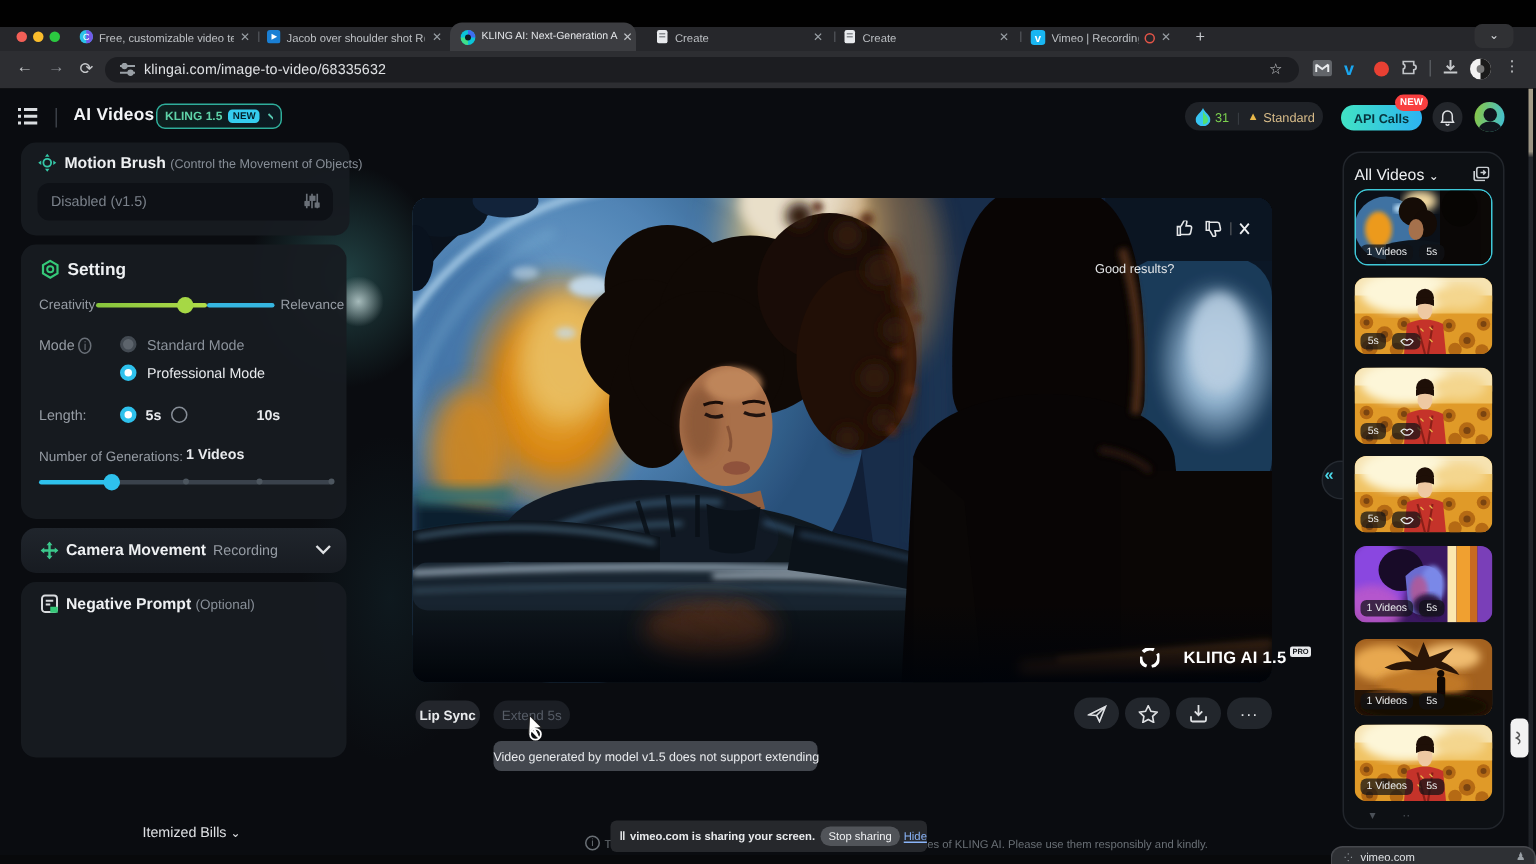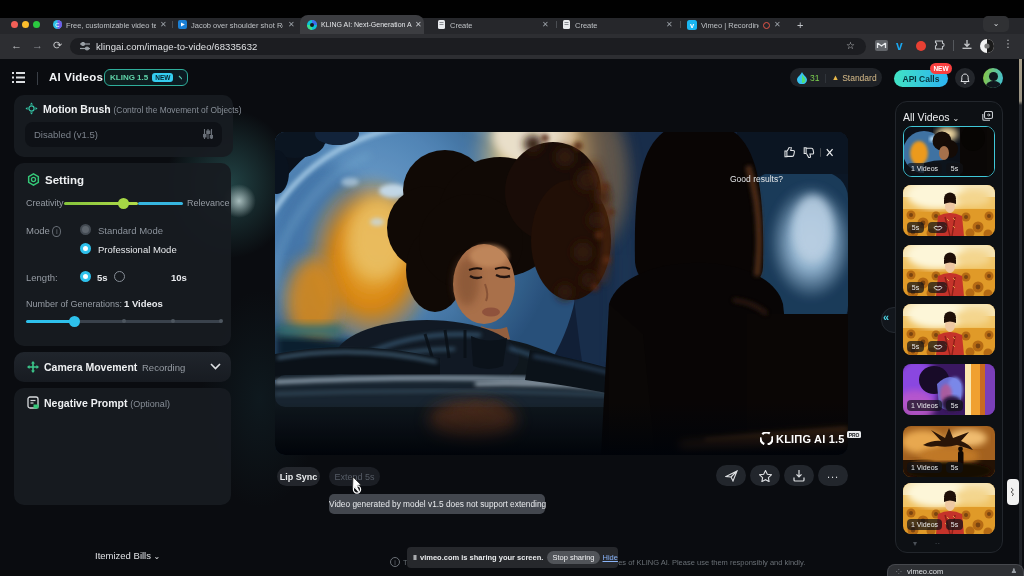--- a/index.html
+++ b/index.html
@@ -439,21 +439,21 @@
     <path d="M1 4.5 h2 v6 h-2 Z M3.5 10 h5 q1.5 0 1.7 -1.5 l.6 -3 q.2 -1.5 -1.3 -1.5 h-2.5 l.5 -2.5 q.2 -1.3 -1 -1.3 l-.8 0 -2.2 4" fill="none" stroke="#e4e6e8" stroke-width="1.1" transform="translate(0,-0.5)"></path>
     <path d="M21 6.5 h2 v-6 h-2 Z M23.5 1 h5 q1.5 0 1.7 1.5 l.6 3 q.2 1.5 -1.3 1.5 h-2.5 l.5 2.5 q.2 1.3 -1 1.3 l-.8 0 -2.2 -4" fill="none" stroke="#e4e6e8" stroke-width="1.1" transform="translate(0,0)"></path>
     <line x1="38" y1="1" x2="38" y2="10" stroke="#4a4e54" stroke-width="1"></line>
     <path d="M44.5 2 L50.5 9 M50.5 2 L44.5 9" stroke="#eceef0" stroke-width="1.3"></path>
   </svg>
 
   <div class="abs" style="left:760px;top:373px;display:flex;align-items:center;">
     <svg width="13" height="13" viewBox="0 0 13 13">
           <circle cx="6.5" cy="6.5" r="6" fill="none" stroke="#fff" stroke-width="2.2" stroke-dasharray="8 3.5"></circle>
         </svg>
-    <span style="color:#fff;font-weight:bold;font-size:11px;letter-spacing:.2px;margin-left:3px;">KLIΠG AI 1.5</span>
+    <span style="color:#fff;font-weight:bold;font-size:11px;letter-spacing:.2px;margin-left:16px;">KLIΠG AI 1.5</span>
     <span style="background:#e8eaec;color:#15181c;font-size:5px;font-weight:bold;border-radius:1.5px;padding:.5px 2px;margin-left:2px;margin-top:-8px;">PRO</span>
   </div>
 
   <div class="pillbtn" style="left:277px;top:408px;width:43px;background:#23262c;color:#e8eaec;font-weight:bold;">Lip Sync</div>
   <div class="pillbtn" style="left:329px;top:408px;width:51px;background:#1b1e24;color:#565c66;">Extend 5s</div>
   <svg class="abs" style="left:350px;top:418px" width="14" height="17" viewBox="0 0 14 17">
         <path d="M2 0 L10 8 L6 8.5 L8.5 13.5 L6.5 14.5 L4 9.5 L1.5 12 Z" fill="#fff" stroke="#222" stroke-width=".7" transform="translate(1,0)"></path>
         <circle cx="7" cy="12.5" r="3.6" fill="none" stroke="#fff" stroke-width="1.2"></circle>
         <line x1="4.5" y1="10" x2="9.5" y2="15" stroke="#fff" stroke-width="1.2"></line>
       </svg>

